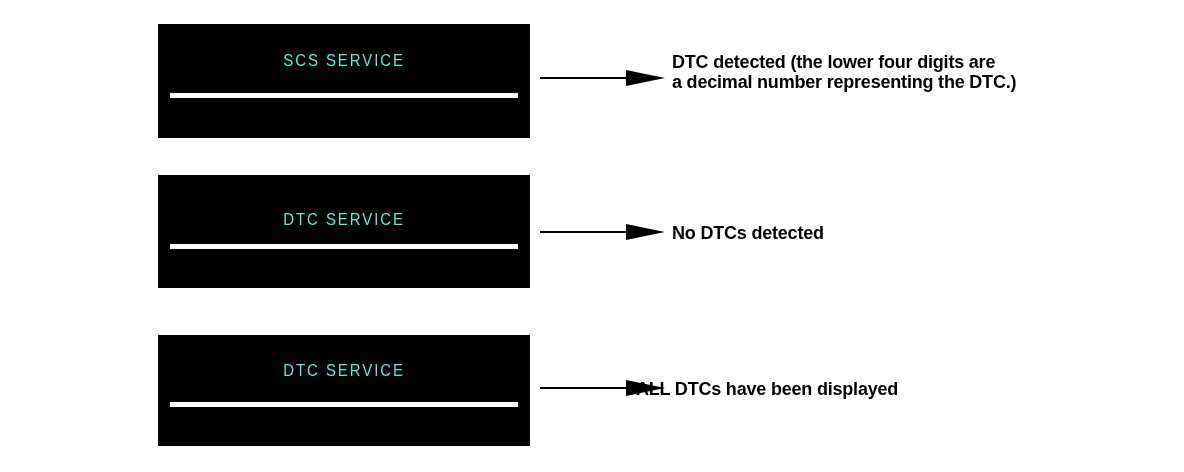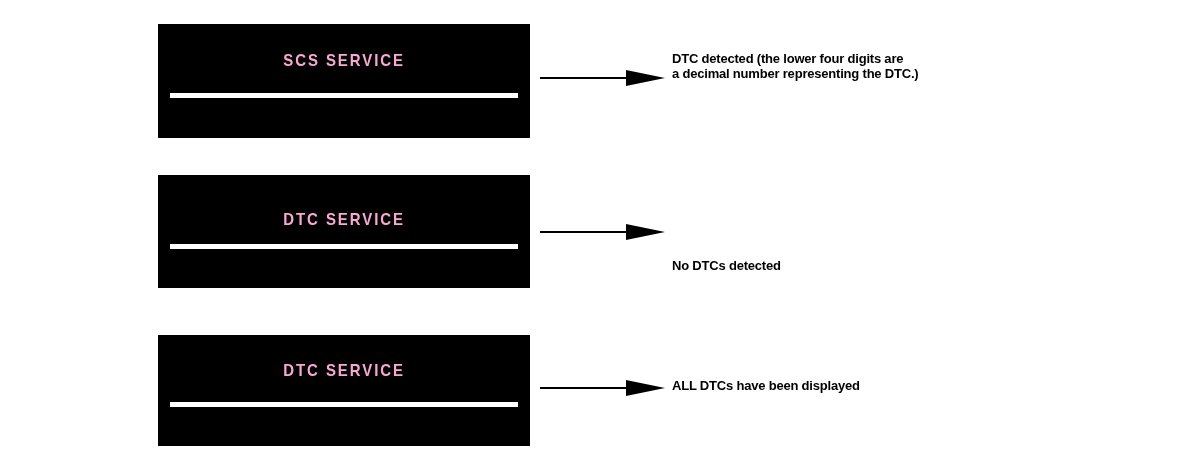--- a/index.html
+++ b/index.html
@@ -25,23 +25,23 @@
   }
   .lcd-upper {
     position: absolute;
     left: 0;
     right: 0;
     text-align: center;
     color: #ffffff;
   }
   .lcd-line {
     white-space: pre;
-    color: #f9a8d4;
+    color: #5eead4;
     font-family: "Liberation Sans", sans-serif;
-    font-weight: 700;
+    font-weight: 400;
     line-height: 1;
   }
   
   .lcd-sm {
     font-size: 17px;
     letter-spacing: 2.2px;
     transform: scaleX(0.88);
     display: inline-block;
     transform-origin: center;
   }
@@ -73,21 +73,21 @@
     height: 22px;
   }
   .arrow svg { display: block; }
 
   
   .note {
     position: absolute;
     color: #000000;
     font-family: "Liberation Sans", sans-serif;
     font-weight: 700;
-    font-size: 13px;
+    font-size: 18px;
     line-height: 1.12;
     letter-spacing: -0.2px;
     white-space: pre-line;
   }
 </style>
 </head>
 <body>
 
 <div id="page">
 
@@ -128,21 +128,21 @@
     </div>
   </div>
 
   <div class="arrow" style="left:540px; top:221px; width:126px;">
     <svg width="126" height="22" viewBox="0 0 126 22">
       <line x1="0" y1="11" x2="98" y2="11" stroke="#000000" stroke-width="2.2"></line>
       <polygon points="86,3 125,11 86,19" fill="#000000"></polygon>
     </svg>
   </div>
 
-  <div class="note" style="left:672px; top:223px; width:420px;margin-top:36px;">No DTCs detected</div>
+  <div class="note" style="left:672px; top:223px; width:420px;">No DTCs detected</div>
 
   <div class="lcd" style="left:158px; top:335px; width:372px; height:111px;">
 
     <div class="lcd-upper" style="top:27px;">
       <div class="lcd-line"><span class="lcd-sm">DTC SERVICE</span></div>
     </div>
 
     <div class="lcd-divider" style="left:12px; width:348px; top:67px;"></div>
 
     <div class="lcd-bottom" style="top:80px; padding-left:54px;">
@@ -150,15 +150,15 @@
     </div>
   </div>
 
   <div class="arrow" style="left:540px; top:377px; width:126px;">
     <svg width="126" height="22" viewBox="0 0 126 22">
       <line x1="0" y1="11" x2="98" y2="11" stroke="#000000" stroke-width="2.2"></line>
       <polygon points="86,3 125,11 86,19" fill="#000000"></polygon>
     </svg>
   </div>
 
-  <div class="note" style="left:672px; top:379px; width:420px;">ALL DTCs have been displayed</div>
+  <div class="note" style="left:636px; top:379px; width:420px;">ALL DTCs have been displayed</div>
 
 </div>
 
 </body></html>

